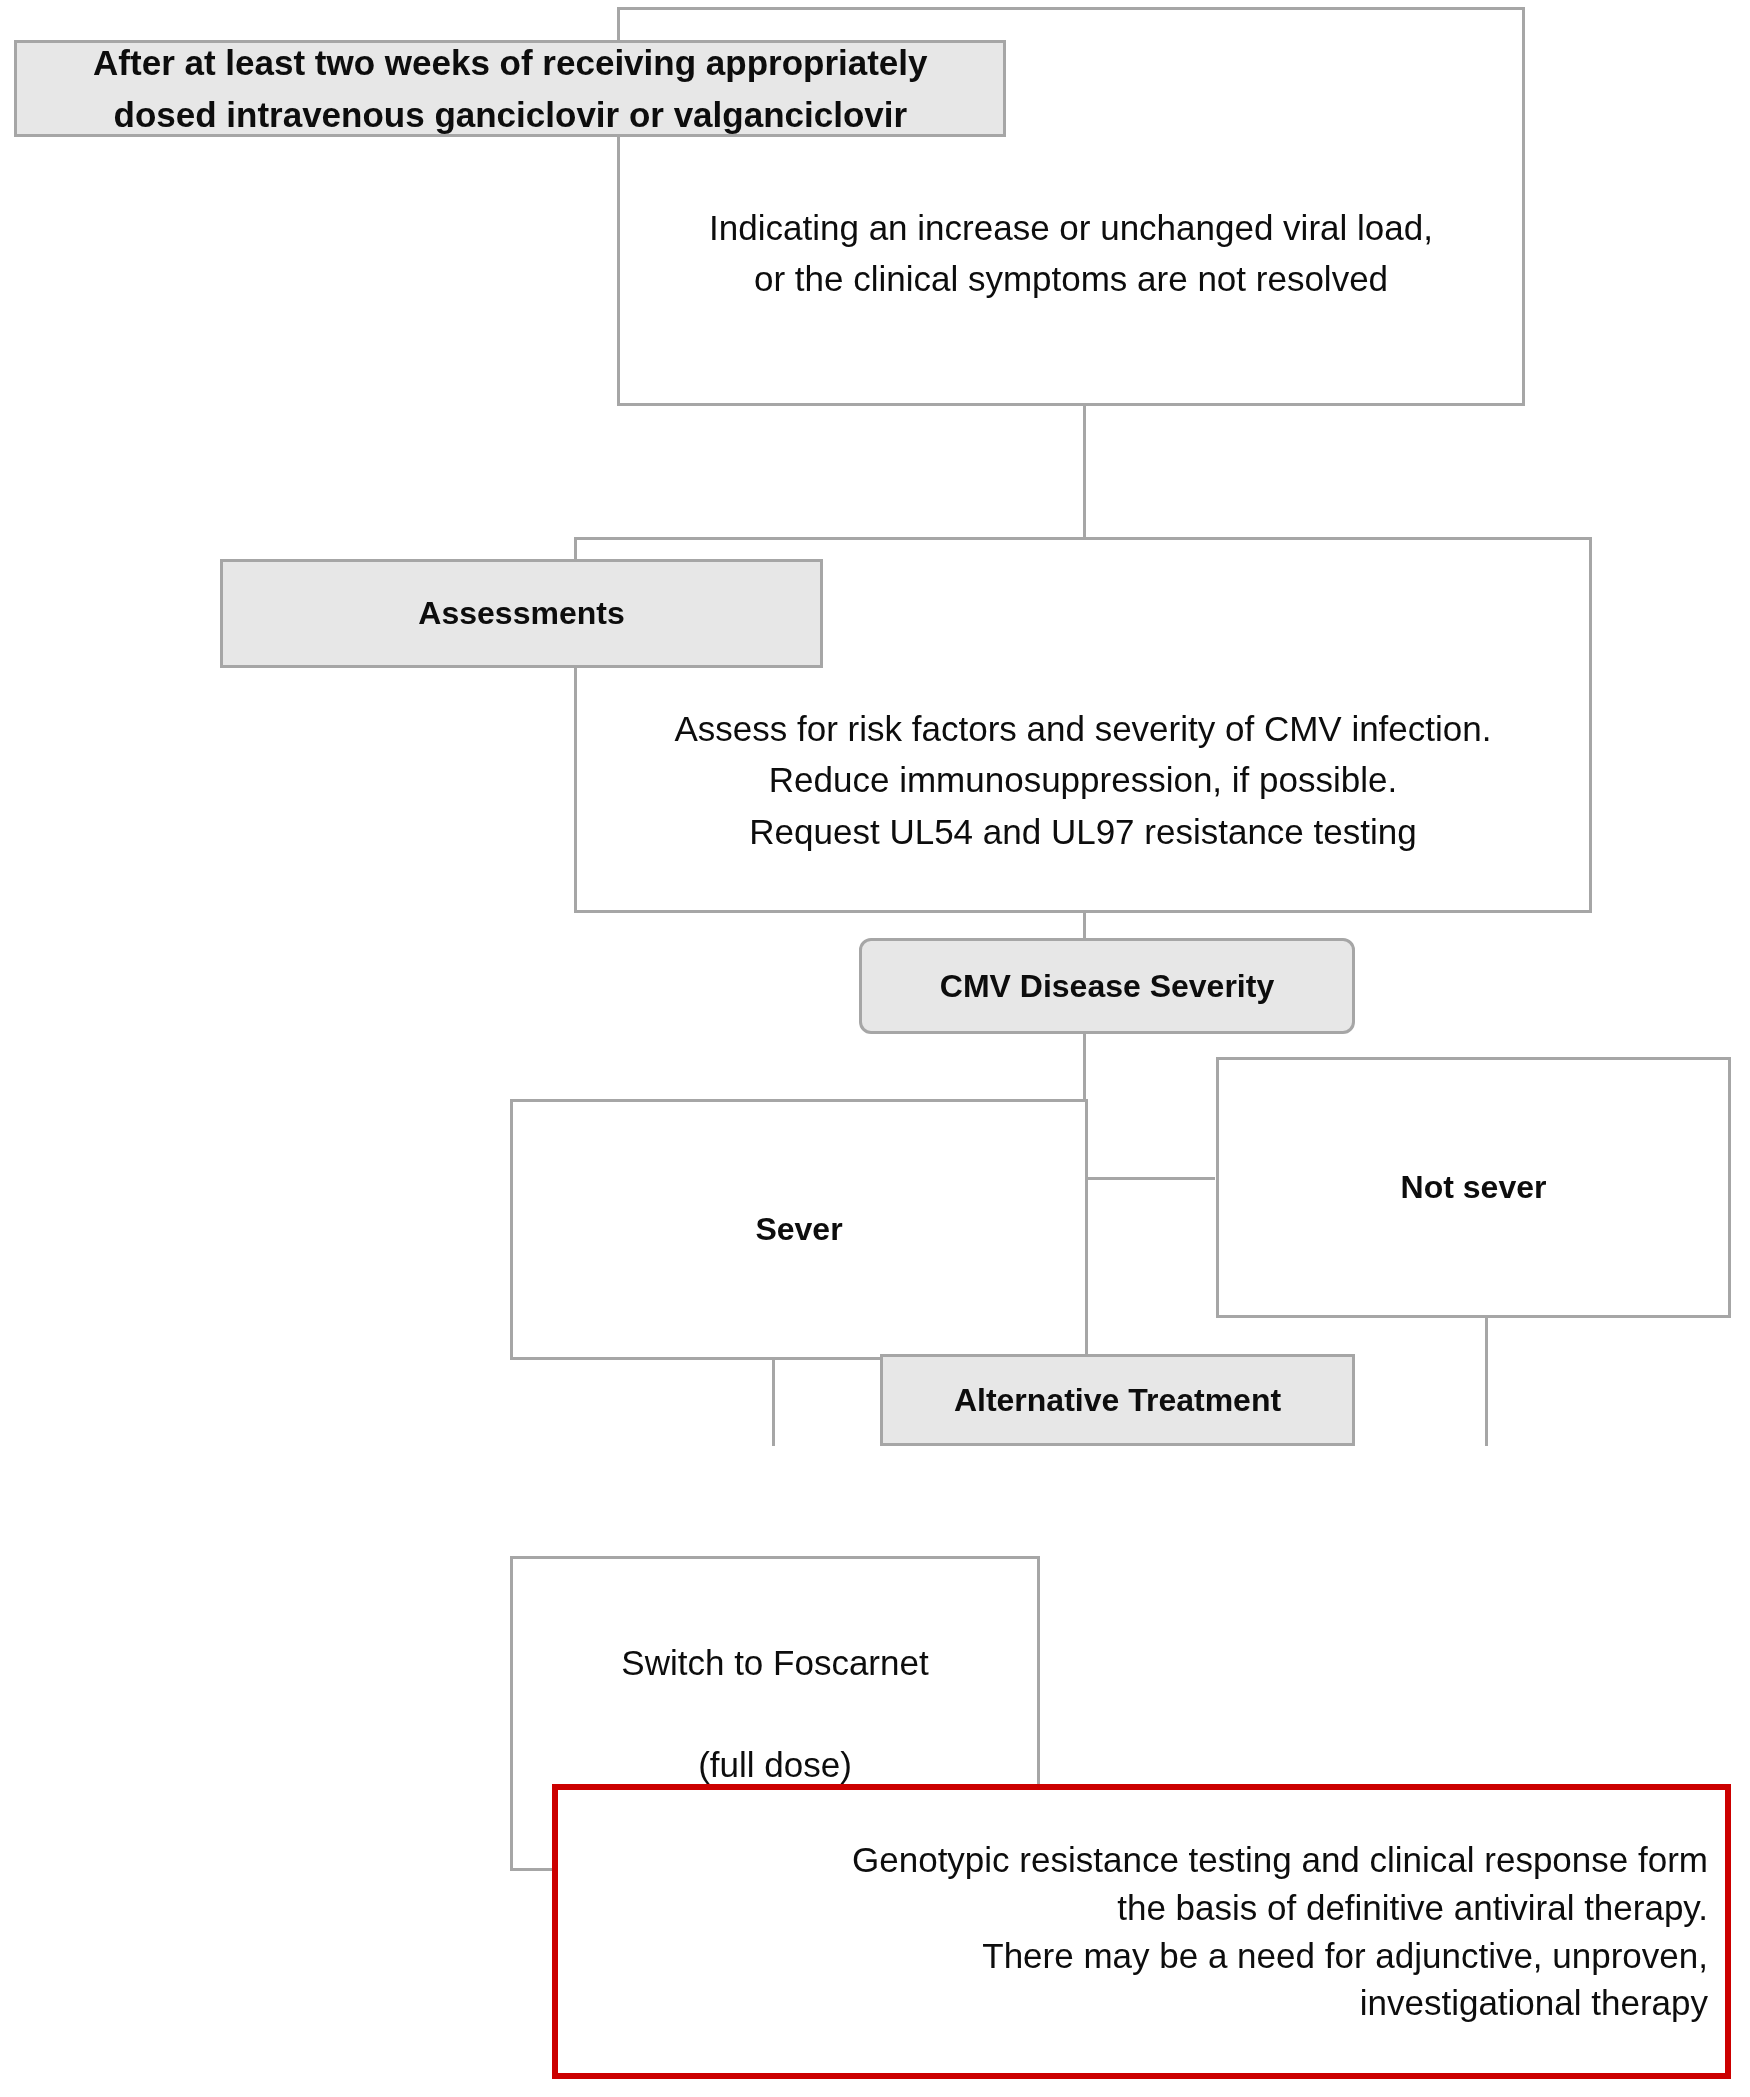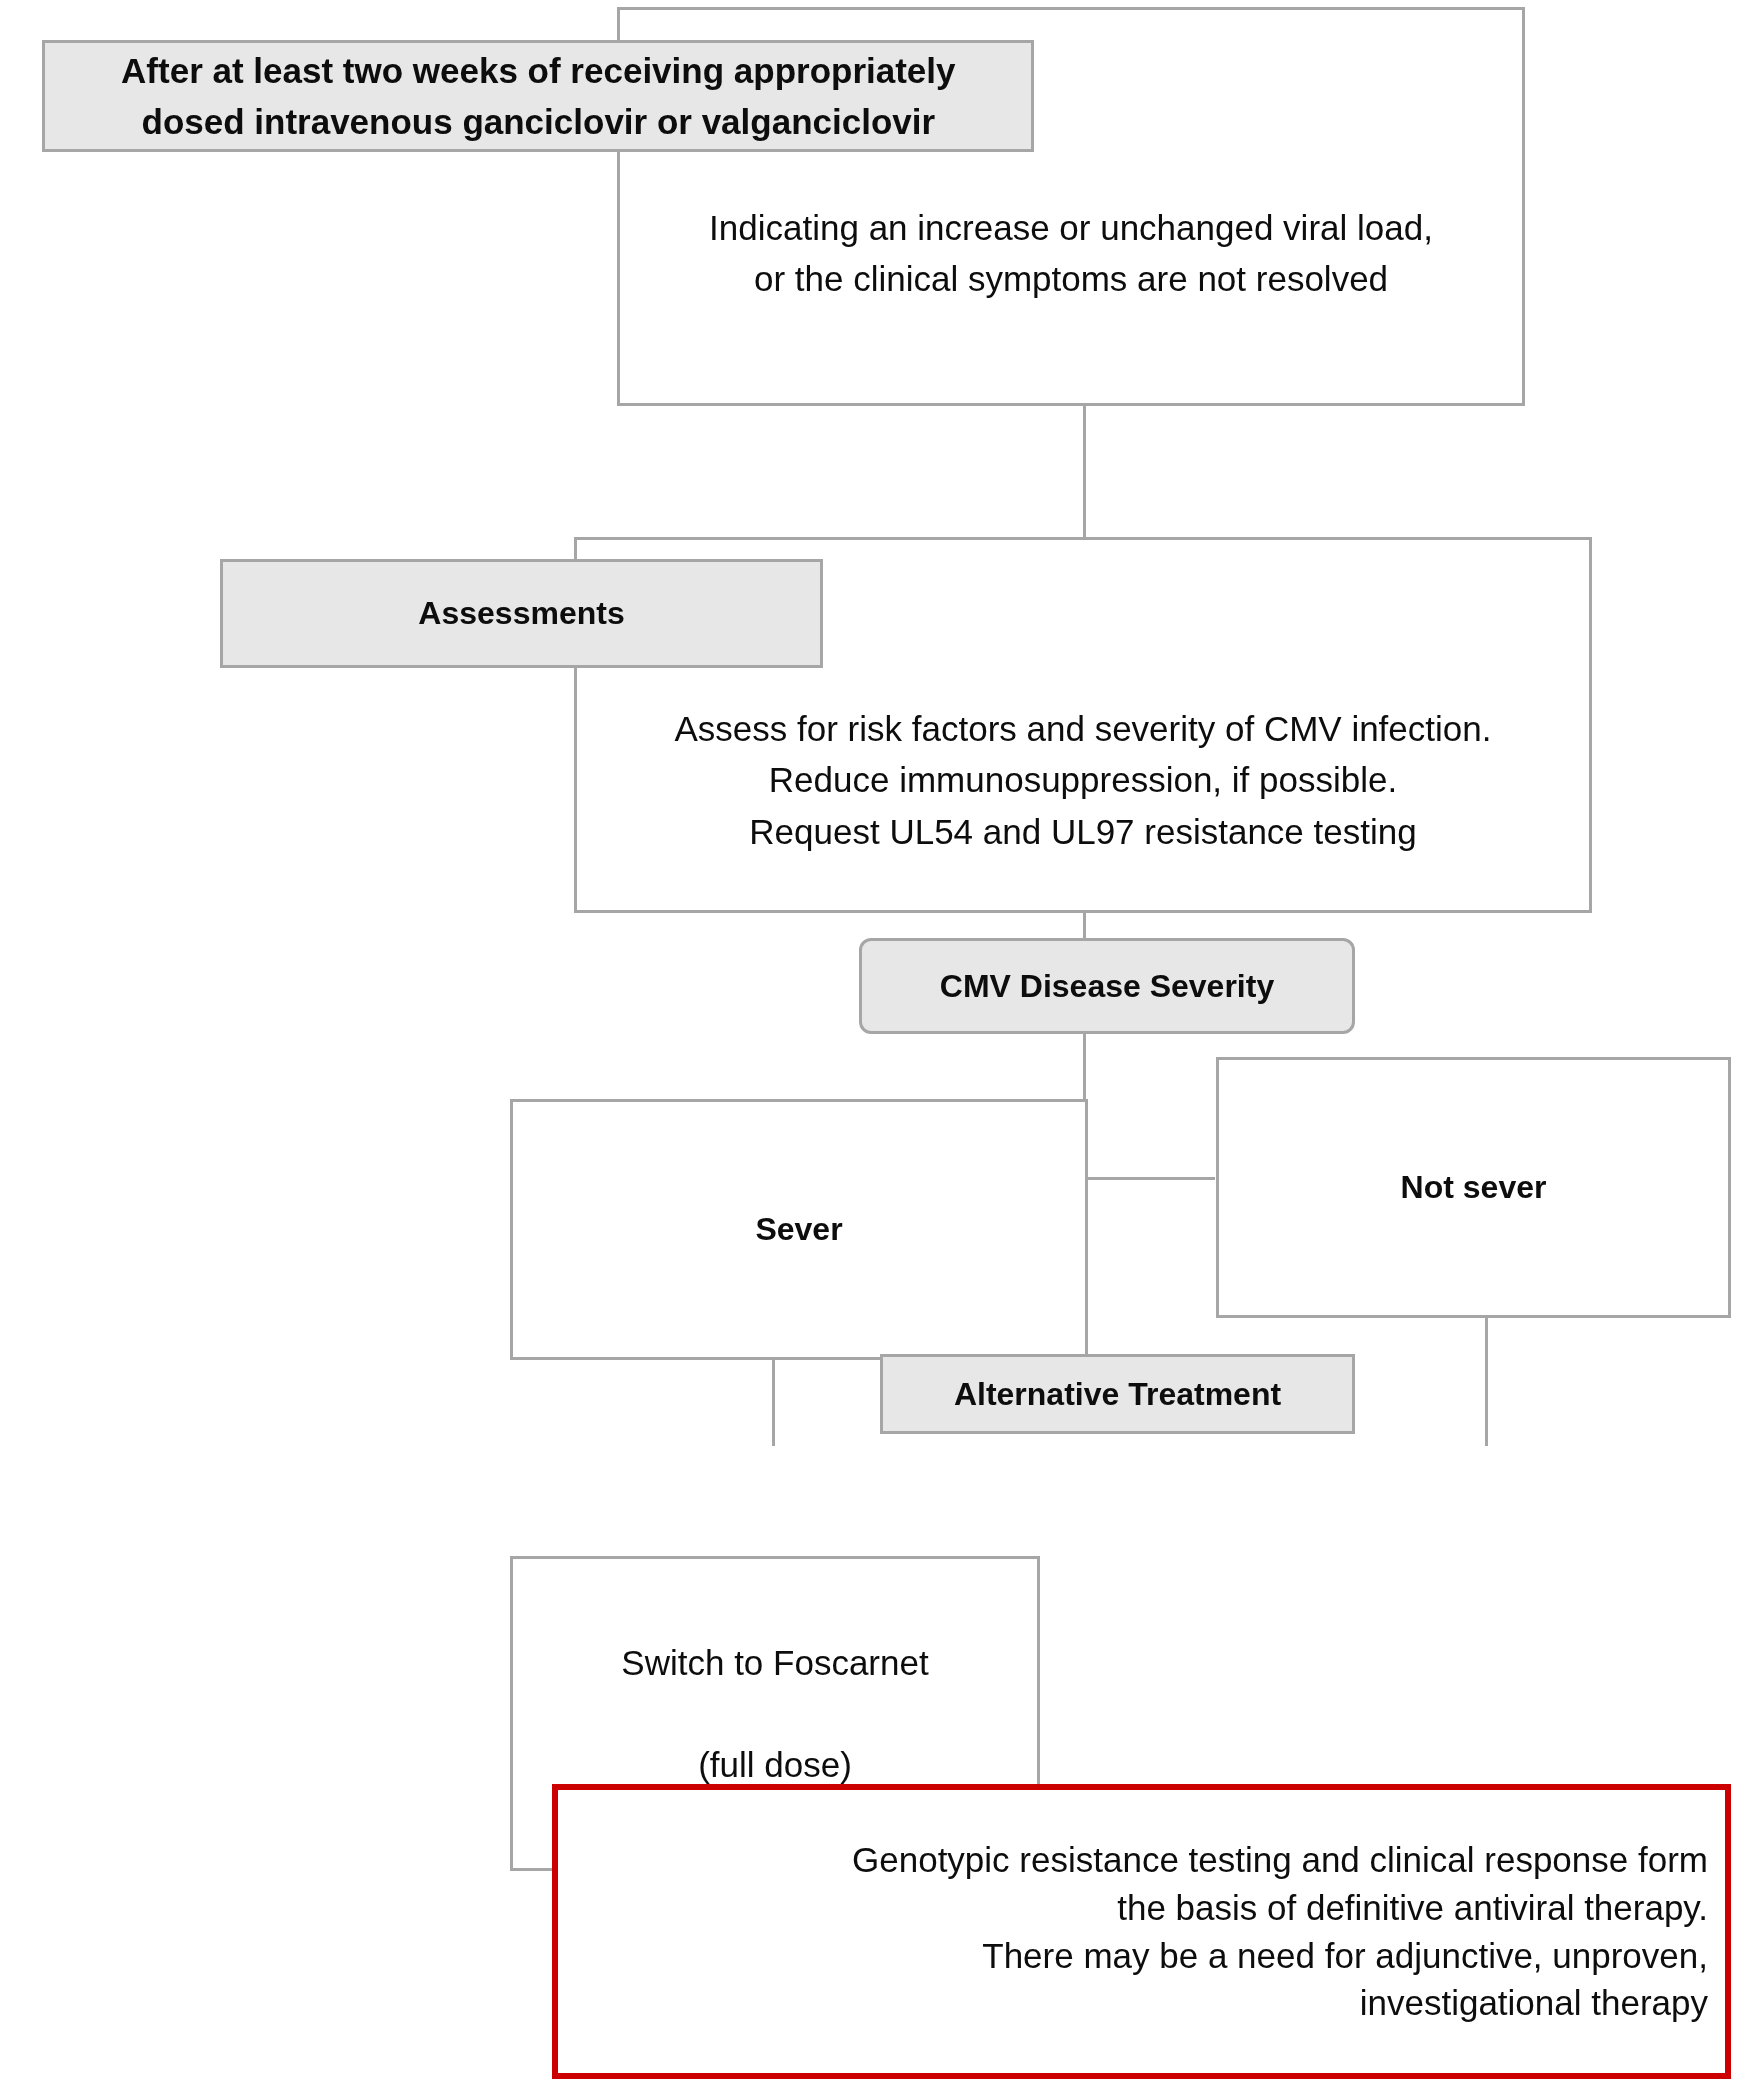--- a/index.html
+++ b/index.html
@@ -93,21 +93,21 @@
 
   <div class="conn conn-v" style="left:772px; top:1316px; height:130px;"></div>
 
   <div class="conn conn-v" style="left:1485px; top:1316px; height:130px;"></div>
 
   <div class="node box-white" style="left:617px; top:6.5px; width:908px; height:399px;">
     <div class="txt t-body" style="margin-top:94px;">Indicating an increase or unchanged viral load,
 or the clinical symptoms are not resolved</div>
   </div>
 
-  <div class="node box-grey" style="left:14.3px; top:40px; width:992px; height:112px;margin-left:28px;">
+  <div class="node box-grey" style="left:14.3px; top:40px; width:992px; height:97px;">
     <div class="txt t-head">After at least two weeks of receiving appropriately
 dosed intravenous ganciclovir or valganciclovir</div>
   </div>
 
   <div class="node box-white" style="left:574px; top:537px; width:1018px; height:376px;">
     <div class="txt t-body" style="margin-top:110px;">Assess for risk factors and severity of CMV infection.
 Reduce immunosuppression, if possible.
 Request UL54 and UL97 resistance testing</div>
   </div>
 
@@ -120,21 +120,21 @@
   </div>
 
   <div class="node box-white" style="left:510px; top:1057px; width:578px; height:261px;margin-top:42px;">
     <div class="txt t-label">Sever</div>
   </div>
 
   <div class="node box-white" style="left:1216px; top:1057px; width:515px; height:261px;">
     <div class="txt t-label">Not sever</div>
   </div>
 
-  <div class="node box-grey" style="left:880px; top:1354px; width:475px; height:80px;">
+  <div class="node box-grey" style="left:880px; top:1354px; width:475px; height:92px;">
     <div class="txt t-label">Alternative Treatment</div>
   </div>
 
   <div class="node box-white" style="left:510px; top:1556px; width:530px; height:315px;">
     <div class="txt t-body">Switch to Foscarnet
 
 (full dose)</div>
   </div>
 
 

